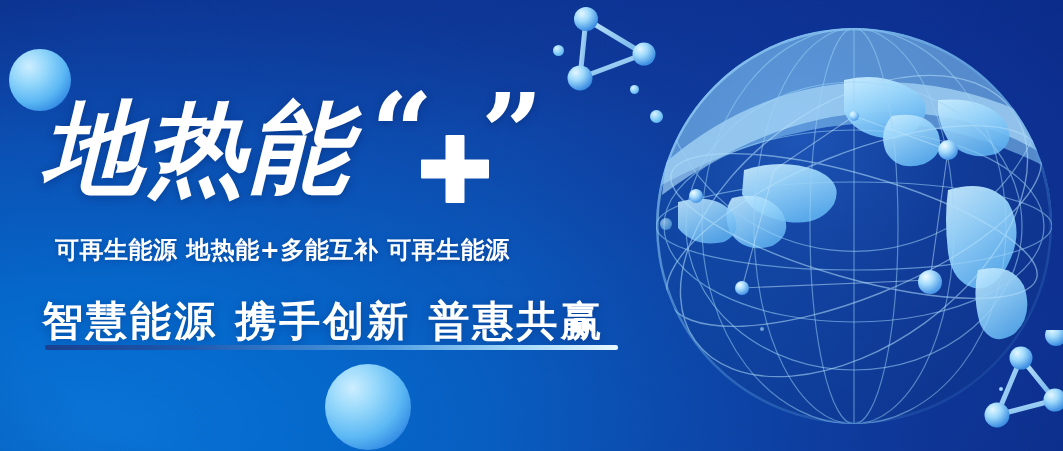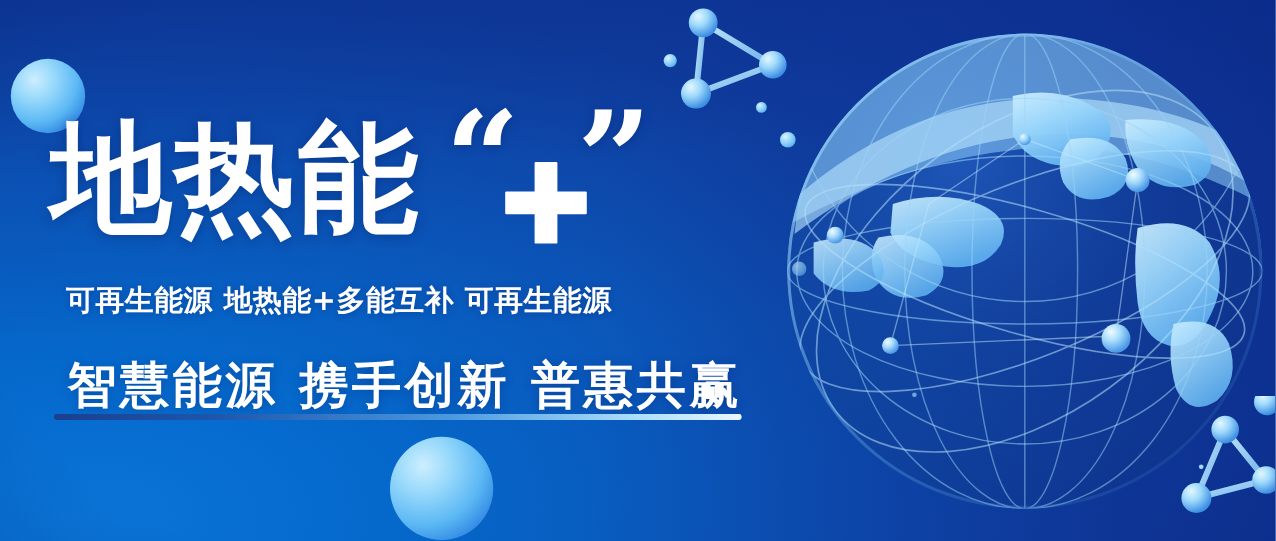--- a/index.html
+++ b/index.html
@@ -77,20 +77,21 @@
   }
   .title-main {
     font-family:"DejaVu Sans","Liberation Sans",sans-serif;
     font-size:101px;
     font-weight:bold;
     line-height:1.02;
     color:#ffffff;
     letter-spacing:2px;
     text-shadow:0 2px 10px rgba(3,28,95,0.38);
     white-space:nowrap;
+    font-style:italic;
   }
   .plus-group {
     position:relative;
     margin-left:18px;
     width:172px; height:108px;
   }
   .quote-mark {
     position:absolute;
     font-family:"DejaVu Serif","Liberation Serif",serif;
     font-size:108px;
@@ -117,21 +118,21 @@
     position:absolute; left:55px; top:234px;
     font-size:24px;
     font-weight:bold;
     color:#ffffff;
     letter-spacing:0.5px;
     white-space:nowrap;
     text-shadow:0 1px 5px rgba(3,28,95,0.35);
   }
 
   .tagline {
-    position:absolute; left:56px; top:294px;
+    position:absolute; left:42px; top:294px;
     font-size:41px;
     font-weight:bold;
     color:#ffffff;
     letter-spacing:3px;
     white-space:nowrap;
     text-shadow:0 2px 8px rgba(3,28,95,0.35);
   }
 
   .underline {
     position:absolute; left:45px; top:345px;

